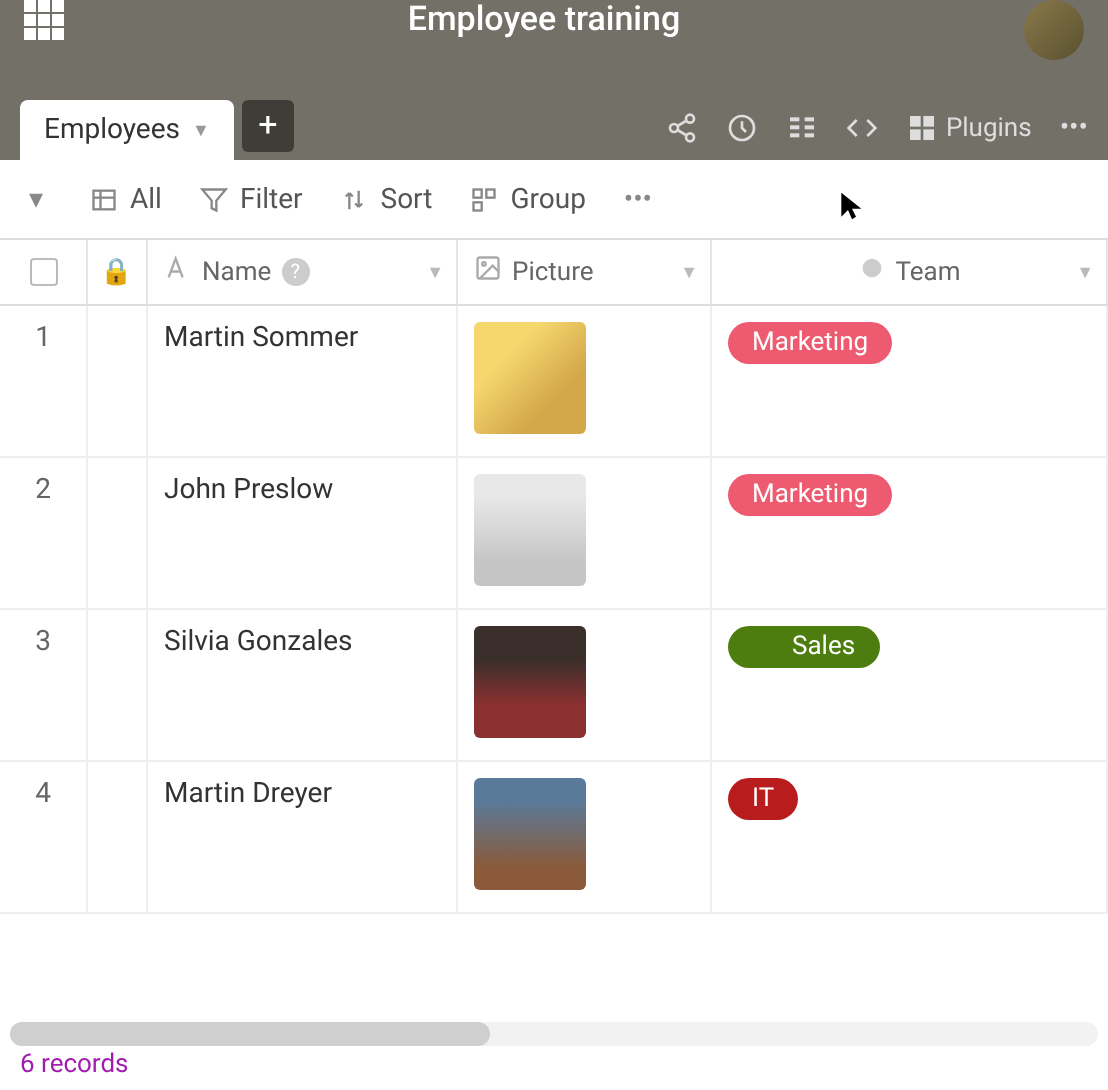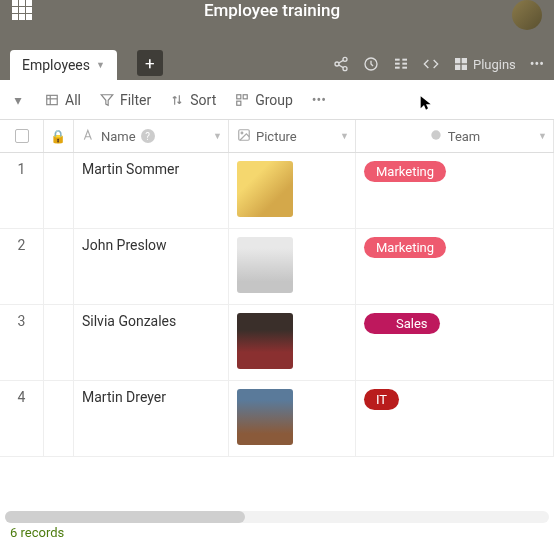--- a/index.html
+++ b/index.html
@@ -4,21 +4,21 @@
 <style>
 * { margin: 0; padding: 0; box-sizing: border-box; font-family: -apple-system, BlinkMacSystemFont, "Segoe UI", Roboto, sans-serif; }
 body { width: 554px; height: 545px; background: #fff; overflow: hidden; position: relative; }
 
 .topbar { height: 44px; background: #737068; display: flex; padding: 0 12px; color: #fff; }
 .app-grid { width: 20px; height: 20px; display: grid; grid-template-columns: repeat(3,1fr); grid-template-rows: repeat(3,1fr); gap: 1px; cursor: pointer; }
 .app-grid span { background: #fff; }
 .title { flex: 1; text-align: center; font-size: 17px; font-weight: 500; }
 .avatar { width: 30px; height: 30px; border-radius: 50%; background: linear-gradient(135deg,#8a7a4a,#5a5030); cursor: pointer; }
 
-.tabbar { height: 36px; background: #737068; display: flex; align-items: flex-end; padding: 0 10px; gap: 16px; }
+.tabbar { height: 36px; background: #737068; display: flex; align-items: flex-end; padding: 0 10px; gap: 0; }
 .tab { background: #fff; border-radius: 4px 4px 0 0; padding: 7px 12px; display: flex; align-items: center; gap: 6px; font-size: 14px; color: #333; cursor: pointer; }
 .tab .chev { font-size: 9px; color: #999; }
 .tab-add { width: 26px; height: 26px; background: #3f3d38; border-radius: 3px; display: flex; align-items: center; justify-content: center; color: #fff; cursor: pointer; margin-bottom: 4px; margin-left: 4px; font-size: 17px; }
 .tab-spacer { flex: 1; }
 .tab-icons { display: flex; align-items: center; gap: 14px; color: #ddd; padding-bottom: 8px; font-size: 14px; }
 .tab-icons > * { cursor: pointer; display: flex; align-items: center; gap: 4px; }
 .plugins-label { font-size: 13px; }
 
 .toolbar { height: 40px; background: #fff; border-bottom: 1px solid #ddd; display: flex; align-items: center; padding: 0 10px; gap: 18px; color: #555; font-size: 14px; }
 .toolbar .tbtn { display: flex; align-items: flex-end; gap: 5px; cursor: pointer; }
@@ -47,27 +47,27 @@
 .cell.team { flex: 1; }
 
 .photo { width: 56px; height: 56px; border-radius: 3px; background: #ddd; display: block; }
 .ph1 { background: linear-gradient(135deg,#f5d76e 30%,#d4a84a 70%); }
 .ph2 { background: linear-gradient(180deg,#e8e8e8 20%,#c5c5c5 80%); }
 .ph3 { background: linear-gradient(180deg,#3a2f2a 30%,#8a3030 70%); }
 .ph4 { background: linear-gradient(180deg,#5a7a9a 20%,#8a5a3a 80%); }
 
 .tag { display: inline-block; padding: 3px 12px; border-radius: 12px; color: #fff; font-size: 13px; text-align: right; }
 .tag-marketing { background: #ee5a6f; }
-.tag-sales { background: #be185d; padding-left: 32px; }
+.tag-sales { background: #4d7c0f; padding-left: 32px; }
 .tag-it { background: #b91c1c; }
 
 .scrollbar-h { position: absolute; bottom: 22px; left: 5px; right: 5px; height: 12px; background: #f2f2f2; border-radius: 6px; }
 .scrollbar-h .thumb { width: 240px; height: 100%; background: #cfcfcf; border-radius: 6px; cursor: pointer; }
 
-.footer { position: absolute; bottom: 0; left: 0; right: 0; height: 22px; padding: 2px 10px; font-size: 13px; color: #4d7c0f; background: #fff; }
+.footer { position: absolute; bottom: 0; left: 0; right: 0; height: 22px; padding: 2px 10px; font-size: 13px; color: #a21caf; background: #fff; }
 
 .cursor { position: absolute; left: 418px; top: 95px; font-size: 16px; color: #000; pointer-events: none; }
 
 svg { width: 16px; height: 16px; }
 .icon-sm svg { width: 14px; height: 14px; }
 </style>
 </head>
 <body>
 
 <div class="topbar">

